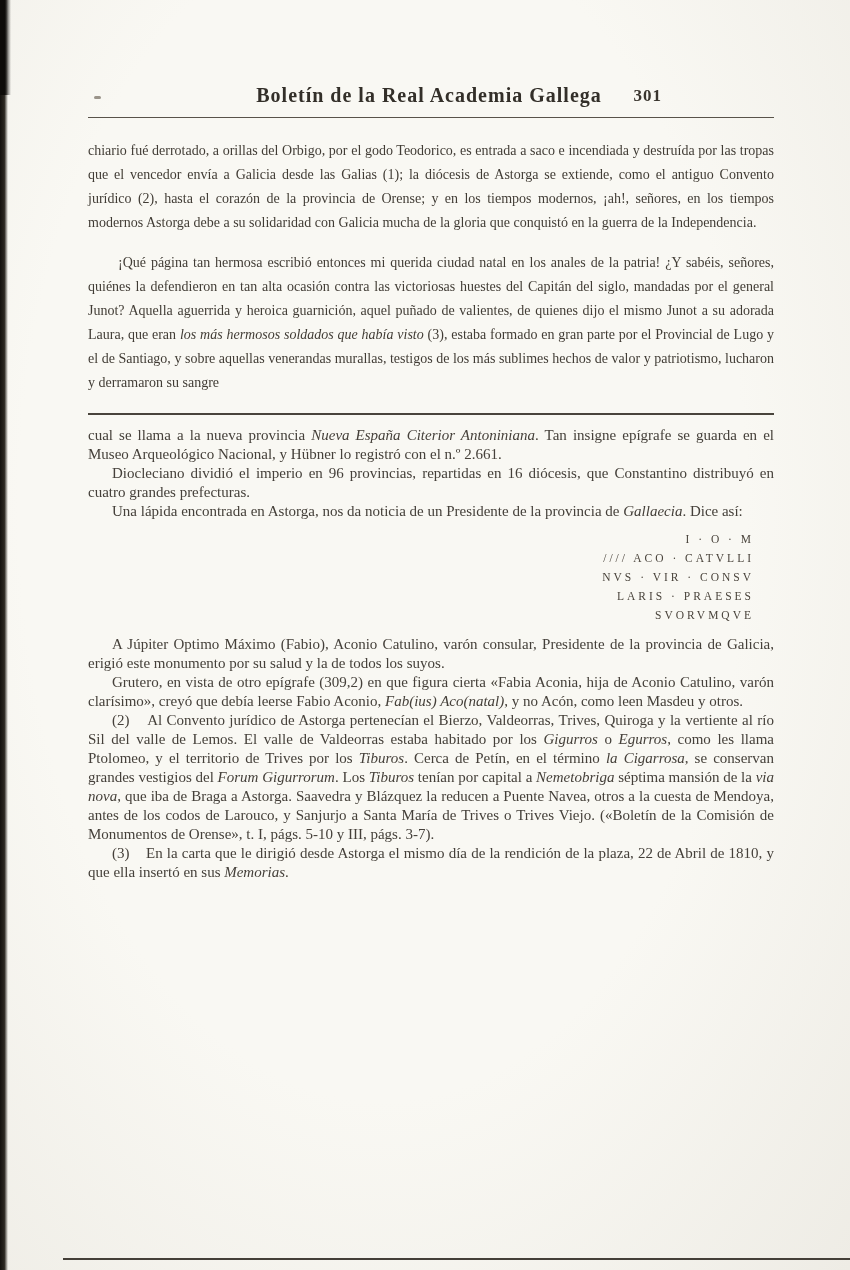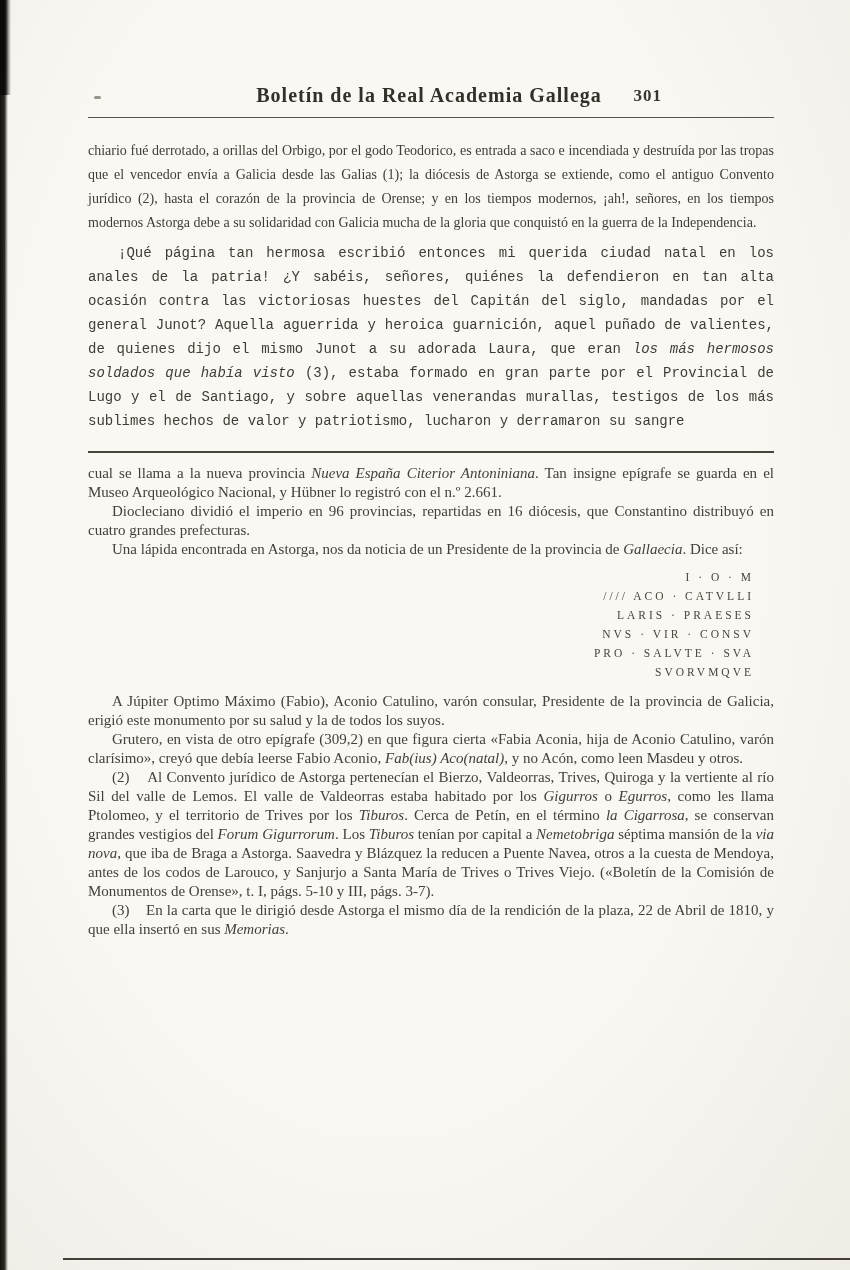--- a/index.html
+++ b/index.html
@@ -46,21 +46,21 @@
     font-size:17px; color:#3a352e; letter-spacing:1px;font-weight:bold;
   }
   .header-rule { margin-top:6px; border-top:1.5px solid #59534a; }
   
   .body-text {
     margin-top:21px;
     font-size:14px; line-height:24px;
     text-align:justify; hyphens:auto;
     color:#413c35;
   }
-  .body-text .para.indent { text-indent:30px; margin-top:6px;font-family:Liberation Mono, monospace; }
+  .body-text .para.indent { text-indent:30px; margin-top:16px; }
   
   .footnote-rule { margin-top:18px; border-top:2px solid #49443c; }
   
   .footnotes {
     margin-top:11px;
     font-size:15px; line-height:19px;
     text-align:justify; hyphens:auto;
     color:#45403a;
   }
   .footnotes.lower { margin-top:6px; }
@@ -101,23 +101,22 @@
 
     <div class="footnotes" id="footnotes-top">
         <p class="para"><span>cual se llama a la nueva provincia </span><span class="it">Nueva España Citerior Antoniniana</span><span>. Tan insigne epígrafe se guarda en el Museo Arqueológico Nacional, y Hübner lo registró con el n.º 2.661.</span></p>
         <p class="para indent"><span>Diocleciano dividió el imperio en 96 provincias, repartidas en 16 diócesis, que Constantino distribuyó en cuatro grandes prefecturas.</span></p>
         <p class="para indent"><span>Una lápida encontrada en Astorga, nos da noticia de un Presidente de la provincia de </span><span class="it">Gallaecia</span><span>. Dice así:</span></p>
       </div>
 
     <div class="inscription" id="inscription">
         <div class="insc-line">I · O · M</div>
         <div class="insc-line">//// ACO · CATVLLI</div>
+        <div class="insc-line">NVS · VIR · CONSV</div>
         <div class="insc-line">LARIS · PRAESES</div>
-        <div class="insc-line">NVS · VIR · CONSV</div>
-        <div class="insc-line">PRO · SALVTE · SVA</div>
         <div class="insc-line">SVORVMQVE</div>
       </div>
 
     <div class="footnotes lower" id="footnotes-bottom">
         <p class="para indent"><span>A Júpiter Optimo Máximo (Fabio), Aconio Catulino, varón consular, Presidente de la provincia de Galicia, erigió este monumento por su salud y la de todos los suyos.</span></p>
         <p class="para indent"><span>Grutero, en vista de otro epígrafe (309,2) en que figura cierta «Fabia Aconia, hija de Aconio Catulino, varón clarísimo», creyó que debía leerse Fabio Aconio, </span><span class="it">Fab(ius) Aco(natal)</span><span>, y no Acón, como leen Masdeu y otros.</span></p>
         <p class="para indent"><span>(2)&nbsp;&nbsp;&nbsp;&nbsp;Al Convento jurídico de Astorga pertenecían el Bierzo, Valdeorras, Trives, Quiroga y la vertiente al río Sil del valle de Lemos. El valle de Valdeorras estaba habitado por los </span><span class="it">Gigurros</span><span> o </span><span class="it">Egurros</span><span>, como les llama Ptolomeo, y el territorio de Trives por los </span><span class="it">Tiburos</span><span>. Cerca de Petín, en el término </span><span class="it">la Cigarrosa</span><span>, se conservan grandes vestigios del </span><span class="it">Forum Gigurrorum</span><span>. Los </span><span class="it">Tiburos</span><span> tenían por capital a </span><span class="it">Nemetobriga</span><span> séptima mansión de la </span><span class="it">via nova</span><span>, que iba de Braga a Astorga. Saavedra y Blázquez la reducen a Puente Navea, otros a la cuesta de Mendoya, antes de los codos de Larouco, y Sanjurjo a Santa María de Trives o Trives Viejo. («Boletín de la Comisión de Monumentos de Orense», t. I, págs. 5-10 y III, págs. 3-7).</span></p>
         <p class="para indent"><span>(3)&nbsp;&nbsp;&nbsp;&nbsp;En la carta que le dirigió desde Astorga el mismo día de la rendición de la plaza, 22 de Abril de 1810, y que ella insertó en sus </span><span class="it">Memorias</span><span>.</span></p>
       </div>
 

